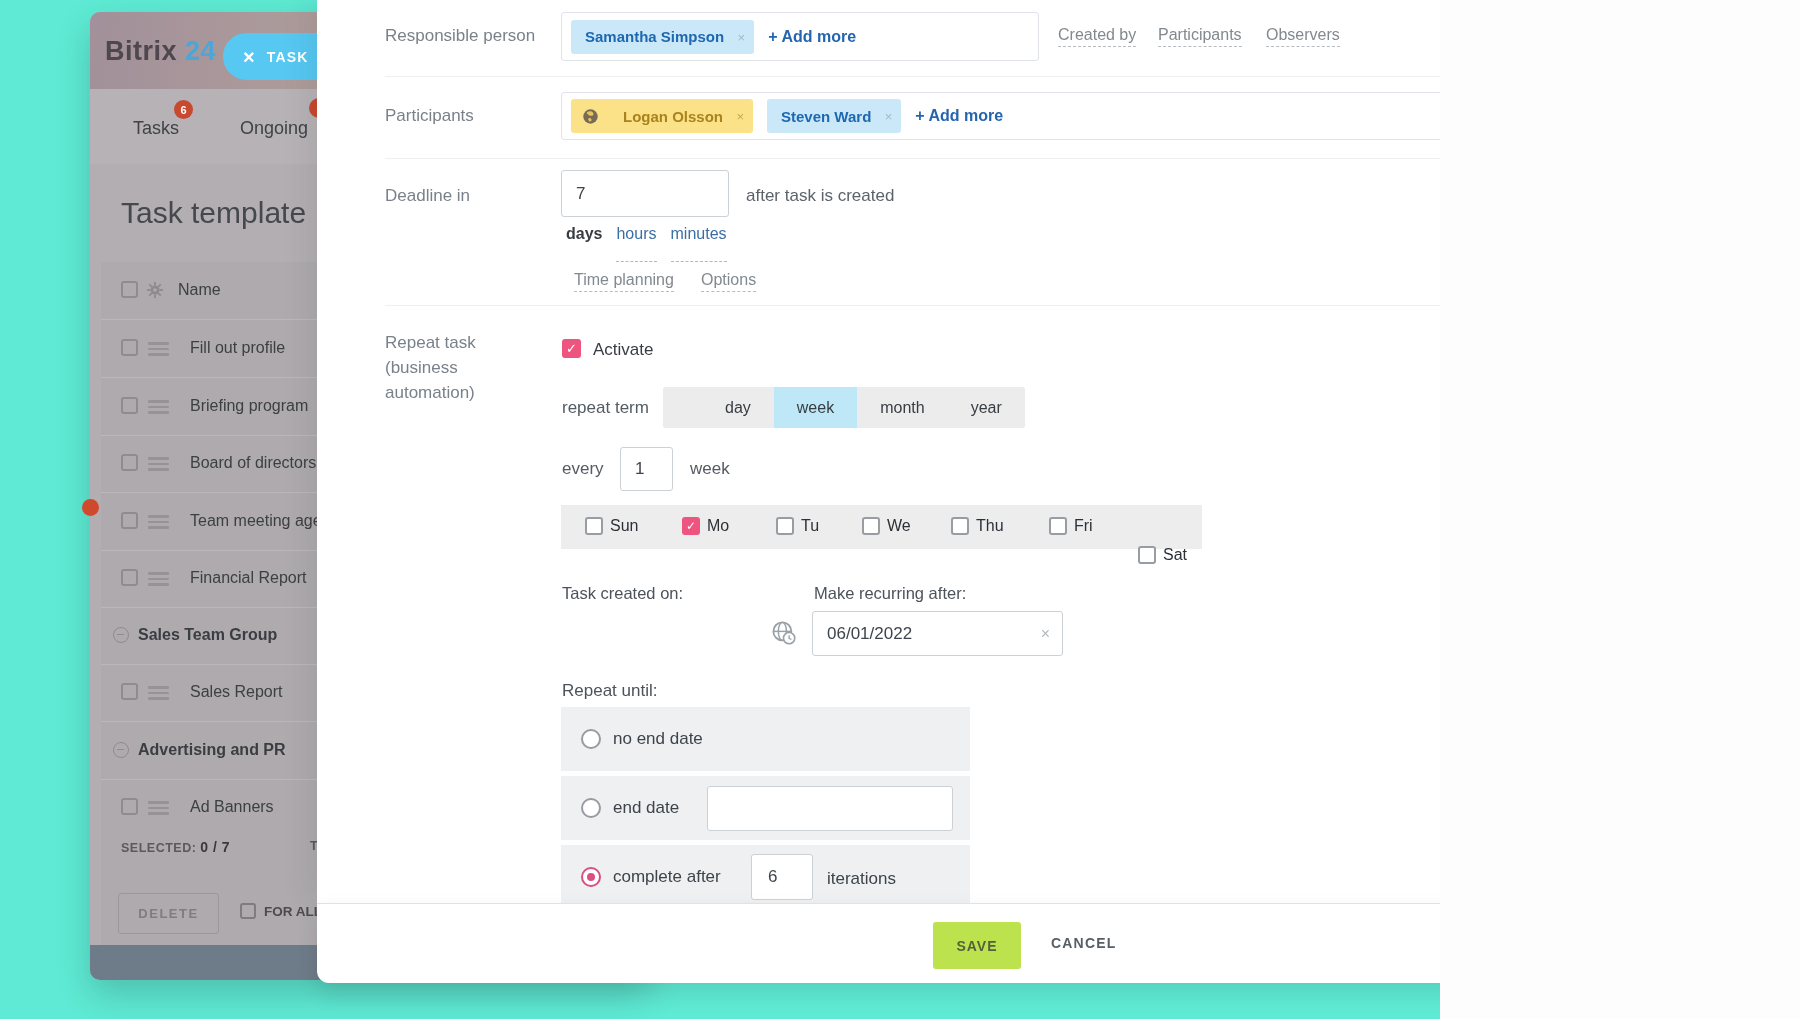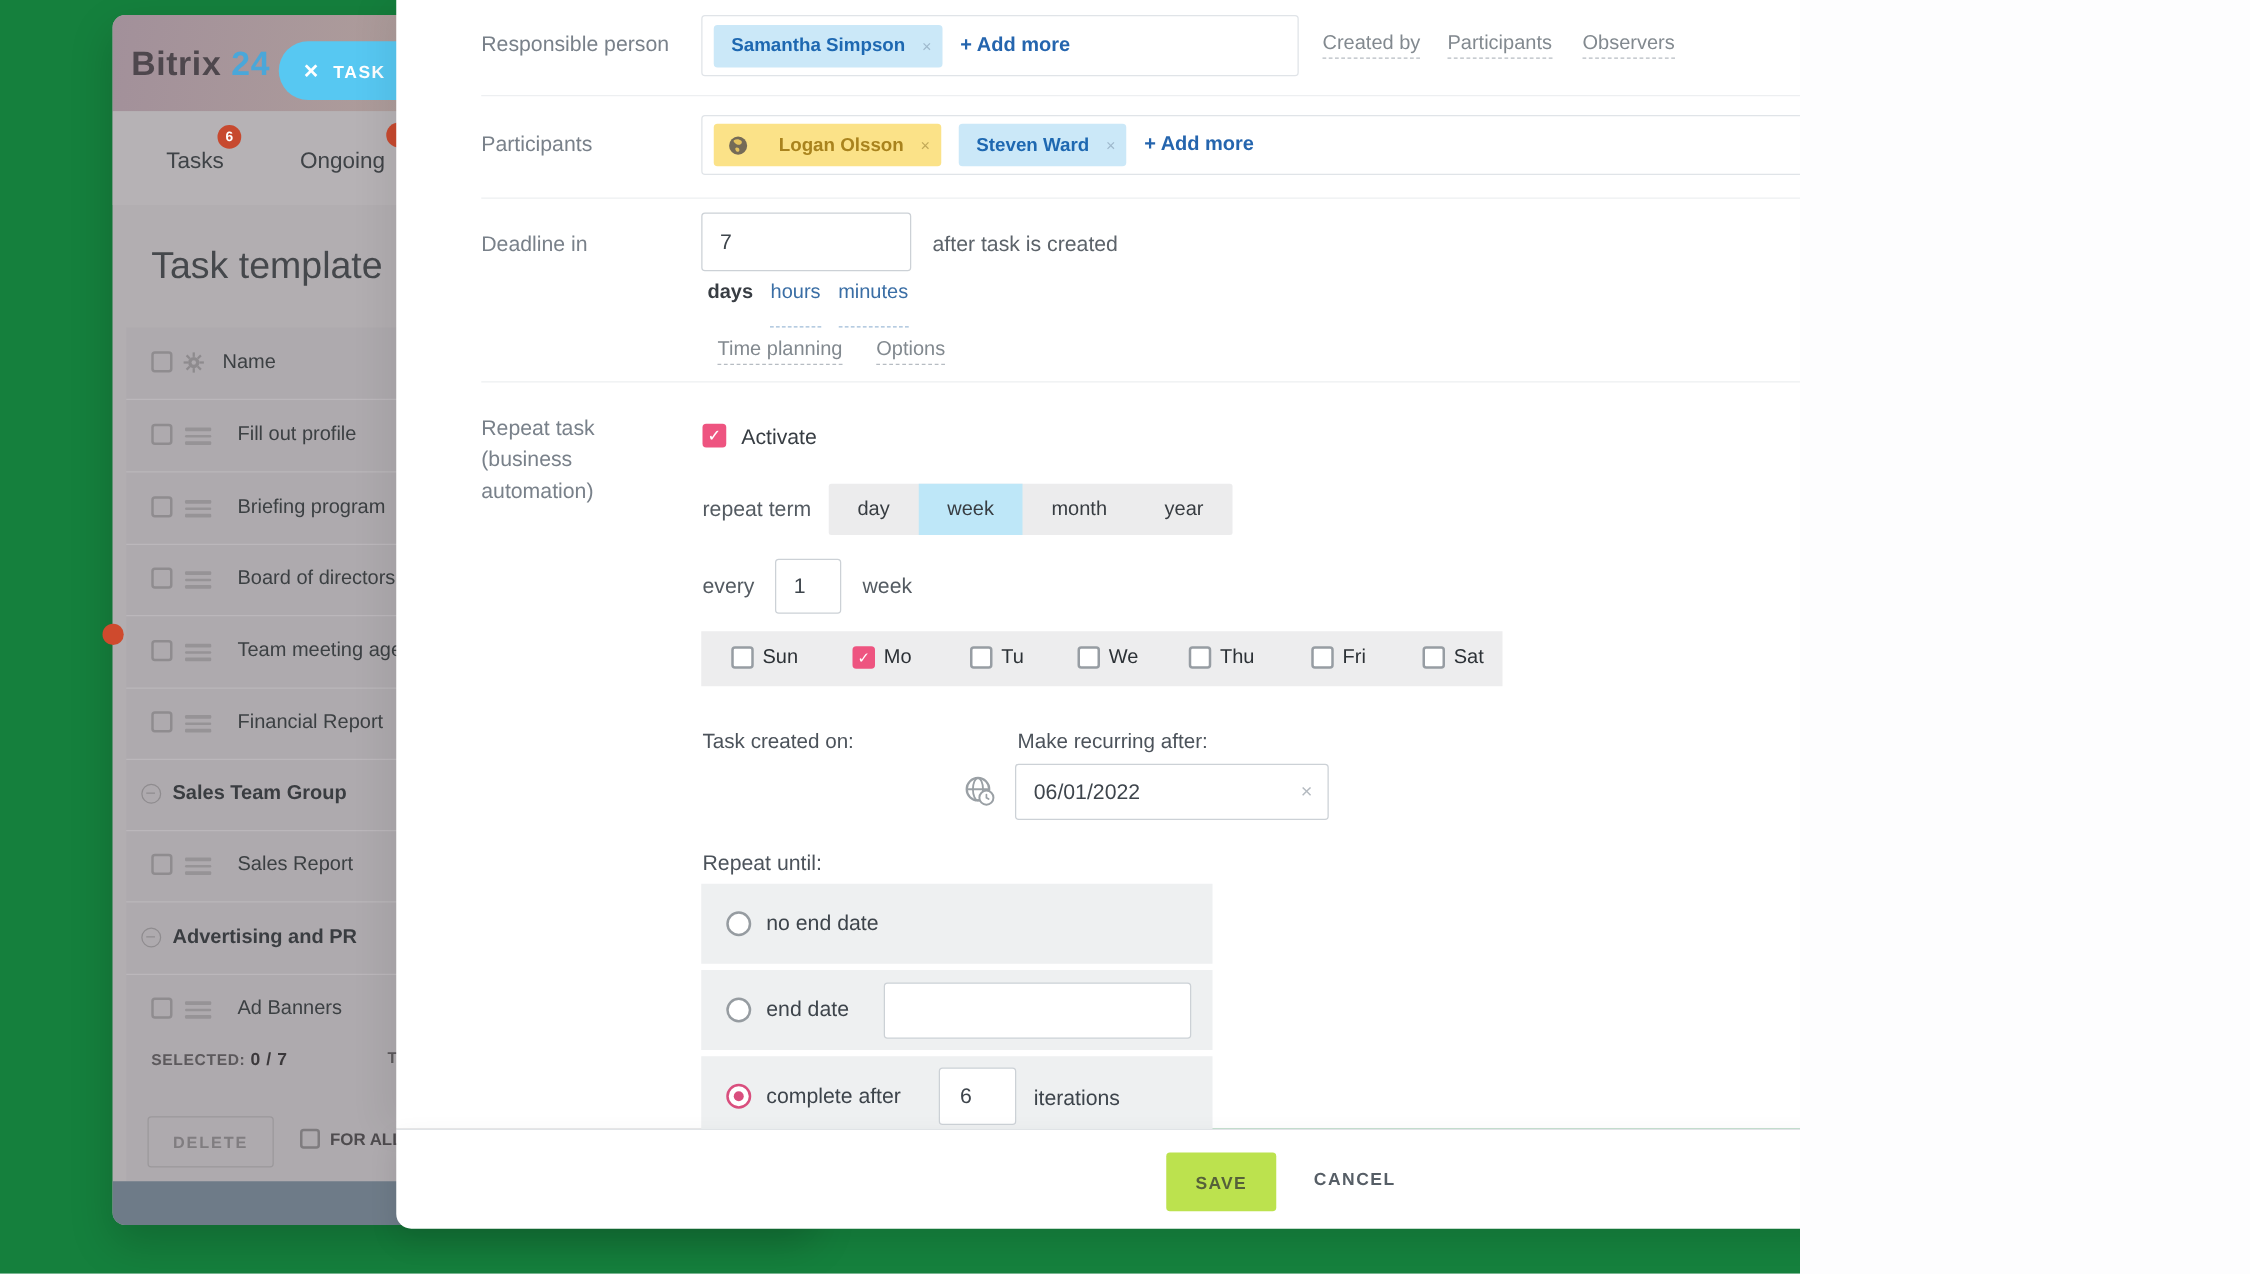--- a/index.html
+++ b/index.html
@@ -1,17 +1,17 @@
 <!DOCTYPE html>
 <html><head>
 <meta charset="utf-8">
 <style>
   html,body{margin:0;padding:0;}
   body{font-family:"Liberation Sans","DejaVu Sans",sans-serif;background:#fdfdfe;}
-  .stage{position:relative;width:1440px;height:1019px;overflow:hidden;background:#15803d;}
+  .stage{position:relative;width:1440px;height:1019px;overflow:hidden;background:#5eead4;}
   .abs{position:absolute;}
 
   
   .app-window{position:absolute;left:90px;top:12px;width:560px;height:968px;border-radius:10px;
     background:#b2aeb1;overflow:hidden;box-shadow:0 14px 34px rgba(0,0,0,.18);z-index:1;}
   .app-header{position:absolute;left:0;top:0;width:100%;height:77px;
     background:linear-gradient(100deg,#a2909a 0%,#b3a29b 60%,#b8a89f 100%);}
   .logo{position:absolute;left:15px;top:24px;font-size:27px;font-weight:600;color:#4e474d;letter-spacing:.5px;}
   .logo .n24{color:#4aa7d9;}
   .close-pill{position:absolute;left:133px;top:21px;width:185px;height:47px;border-radius:24px;
@@ -64,21 +64,21 @@
     font-size:17px;color:#3e454c;display:flex;align-items:center;padding-left:14px;}
   .plain-txt{position:absolute;font-size:17px;color:#5c636a;white-space:nowrap;}
   .unit-row{position:absolute;display:flex;gap:14px;align-items:baseline;}
   .unit-sel{font-size:16px;font-weight:700;color:#383d43;}
   .unit-link{font-size:16px;color:#3a6ea5;border-bottom:1px dashed #9fbcd8;padding-bottom:18px;}
   .cbx{position:absolute;width:19px;height:19px;border-radius:3px;box-sizing:border-box;}
   .cbx.on{background:#ee5480;color:#fff;font-size:13px;font-weight:700;display:flex;align-items:center;justify-content:center;}
   .cbx.on::after{content:"✓";}
   .dark-lbl{position:absolute;font-size:17px;color:#373d43;white-space:nowrap;}
   .mid-lbl{position:absolute;font-size:17px;color:#545b62;white-space:nowrap;}
-  .tabs{position:absolute;display:flex;background:#ececed;height:41px;border-radius:2px;}
+  .tabs{position:absolute;display:flex;background:#ececed;height:41px;border-radius:2px;padding-left:39px;}
   .tab{padding:0 23px;line-height:41px;font-size:16px;color:#383d42;}
   .tab.sel{background:#bee7f8;}
   .week-band{position:absolute;left:244px;top:505px;width:641px;height:44px;background:#ededee;}
   .wd{position:absolute;top:12px;display:flex;align-items:center;gap:7px;font-size:16px;color:#2c3136;}
   .wd .bx{width:18px;height:18px;border:2px solid #979da3;border-radius:3px;box-sizing:border-box;background:#fff;}
   .wd .bx.on{border:none;background:#ee5480;color:#fff;font-size:12px;font-weight:700;display:flex;align-items:center;justify-content:center;}
   .wd .bx.on::after{content:"✓";}
   .sub-lbl{position:absolute;font-size:16.5px;color:#4c535b;white-space:nowrap;}
   .icon-right{position:absolute;right:12px;top:50%;transform:translateY(-50%);}
   .xclear{position:absolute;right:12px;top:50%;transform:translateY(-50%);font-size:16px;color:#b4bac0;}
@@ -308,21 +308,21 @@
           <span>We</span>
         </div>
       <div class="wd" style="left:390px;">
           <span class="bx"></span>
           <span>Thu</span>
         </div>
       <div class="wd" style="left:488px;">
           <span class="bx"></span>
           <span>Fri</span>
         </div>
-      <div class="wd" style="left:577px;">
+      <div class="wd" style="left:577px;margin-top:29px;">
           <span class="bx"></span>
           <span>Sat</span>
         </div>
     </div>
 
     <div class="sub-lbl" style="left:245px;top:584px;">Task created on:</div>
     <svg class="abs" style="left:453px;top:619px;" width="27" height="27" viewBox="0 0 24 24">
         <circle cx="11" cy="11" r="8" fill="none" stroke="#9aa0a5" stroke-width="1.6"></circle>
         <ellipse cx="11" cy="11" rx="3.6" ry="8" fill="none" stroke="#9aa0a5" stroke-width="1.3"></ellipse>
         <path d="M3.4 11h15.2" stroke="#9aa0a5" stroke-width="1.3"></path>

